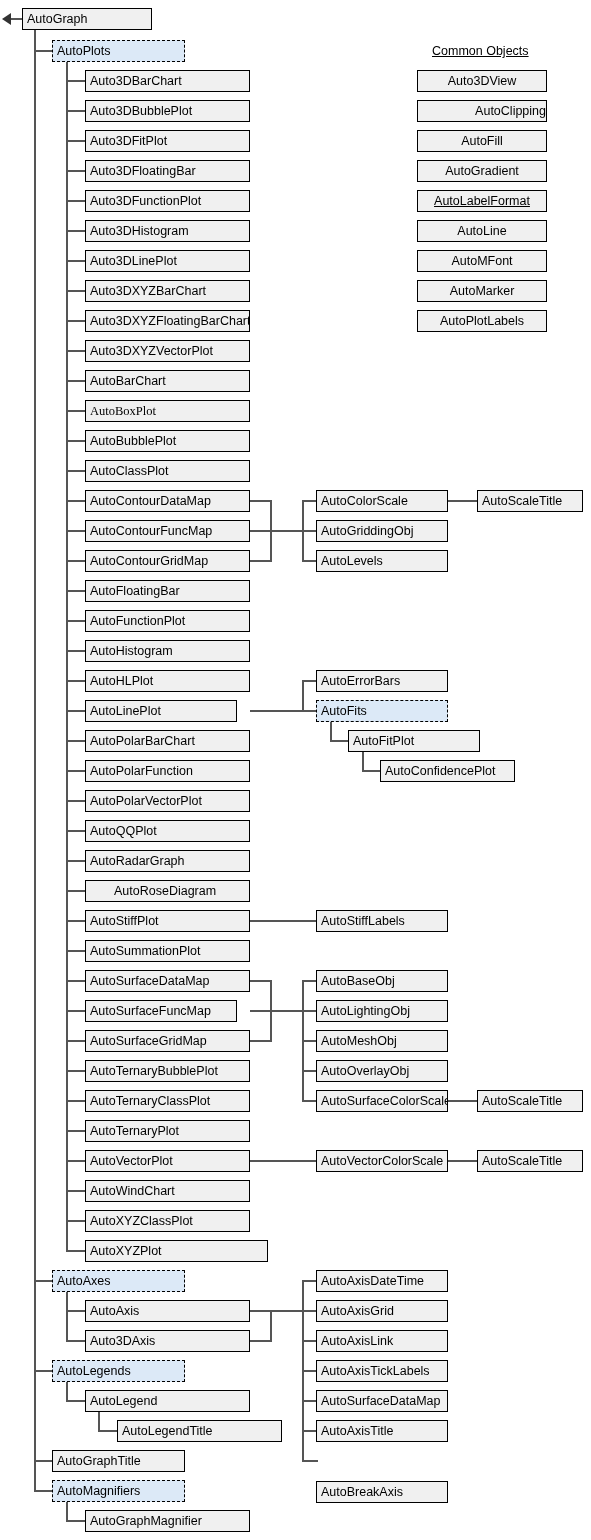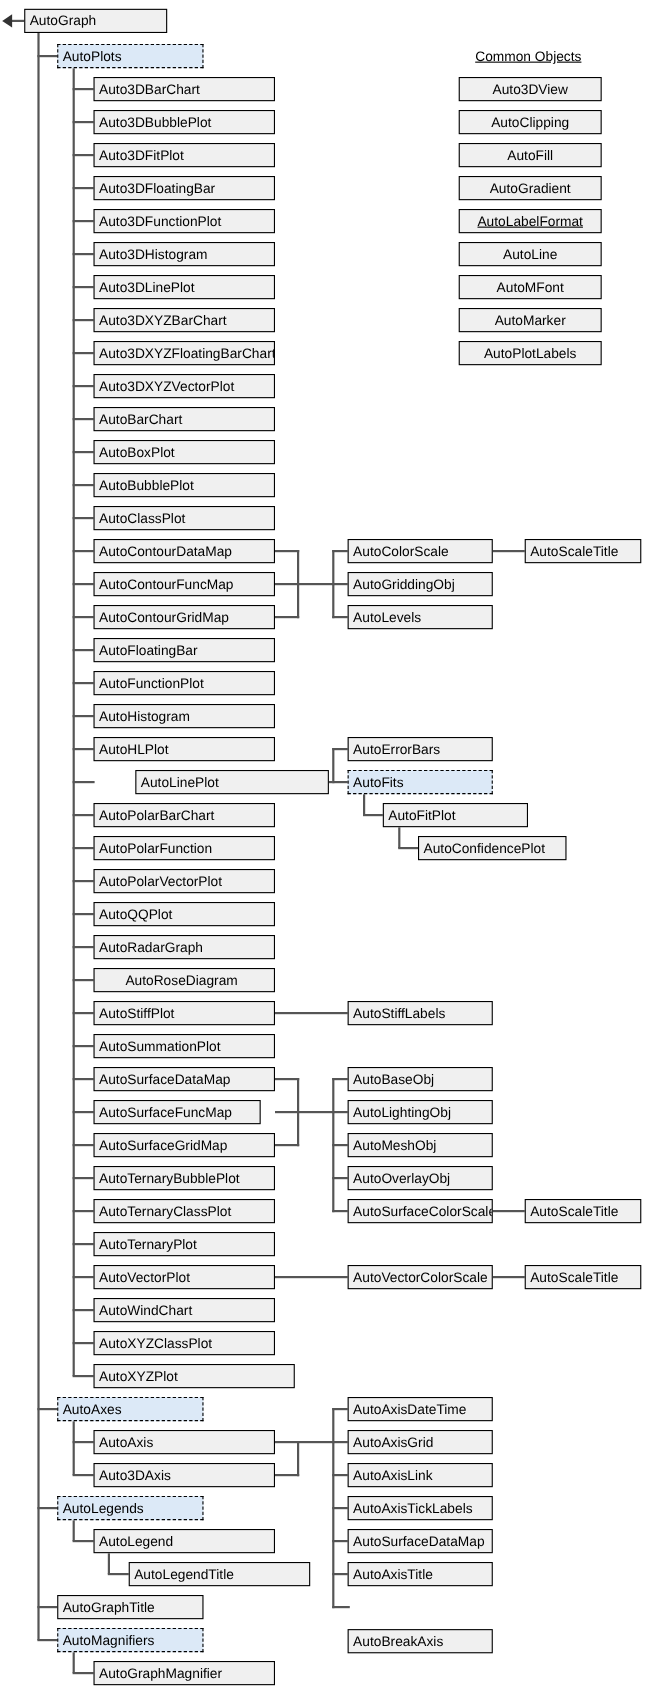--- a/index.html
+++ b/index.html
@@ -202,31 +202,31 @@
       <div class="node" style="left: 85px; top: 100px; width: 165px;"><span>Auto3DBubblePlot</span></div>
       <div class="node" style="left: 85px; top: 130px; width: 165px;"><span>Auto3DFitPlot</span></div>
       <div class="node" style="left: 85px; top: 160px; width: 165px;"><span>Auto3DFloatingBar</span></div>
       <div class="node" style="left: 85px; top: 190px; width: 165px;"><span>Auto3DFunctionPlot</span></div>
       <div class="node" style="left: 85px; top: 220px; width: 165px;"><span>Auto3DHistogram</span></div>
       <div class="node" style="left: 85px; top: 250px; width: 165px;"><span>Auto3DLinePlot</span></div>
       <div class="node" style="left: 85px; top: 280px; width: 165px;"><span>Auto3DXYZBarChart</span></div>
       <div class="node" style="left: 85px; top: 310px; width: 165px;"><span>Auto3DXYZFloatingBarChart</span></div>
       <div class="node" style="left: 85px; top: 340px; width: 165px;"><span>Auto3DXYZVectorPlot</span></div>
       <div class="node" style="left: 85px; top: 370px; width: 165px;"><span>AutoBarChart</span></div>
-      <div class="node" style="left: 85px; top: 400px; width: 165px;"><span>AutoBoxPlot</span></div>
+      <div class="node" style="left: 85px; top: 400px; width: 165px; font-family: Liberation Serif, serif;"><span>AutoBoxPlot</span></div>
       <div class="node" style="left: 85px; top: 430px; width: 165px;"><span>AutoBubblePlot</span></div>
       <div class="node" style="left: 85px; top: 460px; width: 165px;"><span>AutoClassPlot</span></div>
       <div class="node" style="left: 85px; top: 490px; width: 165px;"><span>AutoContourDataMap</span></div>
       <div class="node" style="left: 85px; top: 520px; width: 165px;"><span>AutoContourFuncMap</span></div>
       <div class="node" style="left: 85px; top: 550px; width: 165px;"><span>AutoContourGridMap</span></div>
       <div class="node" style="left: 85px; top: 580px; width: 165px;"><span>AutoFloatingBar</span></div>
       <div class="node" style="left: 85px; top: 610px; width: 165px;"><span>AutoFunctionPlot</span></div>
       <div class="node" style="left: 85px; top: 640px; width: 165px;"><span>AutoHistogram</span></div>
       <div class="node" style="left: 85px; top: 670px; width: 165px;"><span>AutoHLPlot</span></div>
-      <div class="node" style="left: 85px; top: 700px; width: 176px; margin-left: 38px;"><span>AutoLinePlot</span></div>
+      <div class="node" style="left: 85px; top: 700px; width: 152px;"><span>AutoLinePlot</span></div>
       <div class="node" style="left: 85px; top: 730px; width: 165px;"><span>AutoPolarBarChart</span></div>
       <div class="node" style="left: 85px; top: 760px; width: 165px;"><span>AutoPolarFunction</span></div>
       <div class="node" style="left: 85px; top: 790px; width: 165px;"><span>AutoPolarVectorPlot</span></div>
       <div class="node" style="left: 85px; top: 820px; width: 165px;"><span>AutoQQPlot</span></div>
       <div class="node" style="left: 85px; top: 850px; width: 165px;"><span>AutoRadarGraph</span></div>
       <div class="node" style="left: 85px; top: 880px; width: 165px; padding-left: 28px;"><span>AutoRoseDiagram</span></div>
       <div class="node" style="left: 85px; top: 910px; width: 165px;"><span>AutoStiffPlot</span></div>
       <div class="node" style="left: 85px; top: 940px; width: 165px;"><span>AutoSummationPlot</span></div>
       <div class="node" style="left: 85px; top: 970px; width: 165px;"><span>AutoSurfaceDataMap</span></div>
       <div class="node" style="left: 85px; top: 1000px; width: 152px;"><span>AutoSurfaceFuncMap</span></div>
@@ -234,21 +234,21 @@
       <div class="node" style="left: 85px; top: 1060px; width: 165px;"><span>AutoTernaryBubblePlot</span></div>
       <div class="node" style="left: 85px; top: 1090px; width: 165px;"><span>AutoTernaryClassPlot</span></div>
       <div class="node" style="left: 85px; top: 1120px; width: 165px;"><span>AutoTernaryPlot</span></div>
       <div class="node" style="left: 85px; top: 1150px; width: 165px;"><span>AutoVectorPlot</span></div>
       <div class="node" style="left: 85px; top: 1180px; width: 165px;"><span>AutoWindChart</span></div>
       <div class="node" style="left: 85px; top: 1210px; width: 165px;"><span>AutoXYZClassPlot</span></div>
       <div class="node" style="left: 85px; top: 1240px; width: 183px;"><span>AutoXYZPlot</span></div>
     </div>
   <div id="common-layer">
       <div class="node center" style="left: 417px; top: 70px; width: 130px;"><span>Auto3DView</span></div>
-      <div class="node center" style="left: 417px; top: 100px; width: 130px;"><span>AutoClipping</span></div>
+      <div class="node center" style="left: 417px; top: 100px; width: 130px; text-align: right;"><span>AutoClipping</span></div>
       <div class="node center" style="left: 417px; top: 130px; width: 130px;"><span>AutoFill</span></div>
       <div class="node center" style="left: 417px; top: 160px; width: 130px;"><span>AutoGradient</span></div>
       <div class="node center" style="left: 417px; top: 190px; width: 130px; text-decoration: underline;"><span>AutoLabelFormat</span></div>
       <div class="node center" style="left: 417px; top: 220px; width: 130px;"><span>AutoLine</span></div>
       <div class="node center" style="left: 417px; top: 250px; width: 130px;"><span>AutoMFont</span></div>
       <div class="node center" style="left: 417px; top: 280px; width: 130px;"><span>AutoMarker</span></div>
       <div class="node center" style="left: 417px; top: 310px; width: 130px;"><span>AutoPlotLabels</span></div>
     </div>
   <div id="detail-layer">
       <div class="node" style="left: 316px; top: 490px; width: 132px;"><span>AutoColorScale</span></div>

